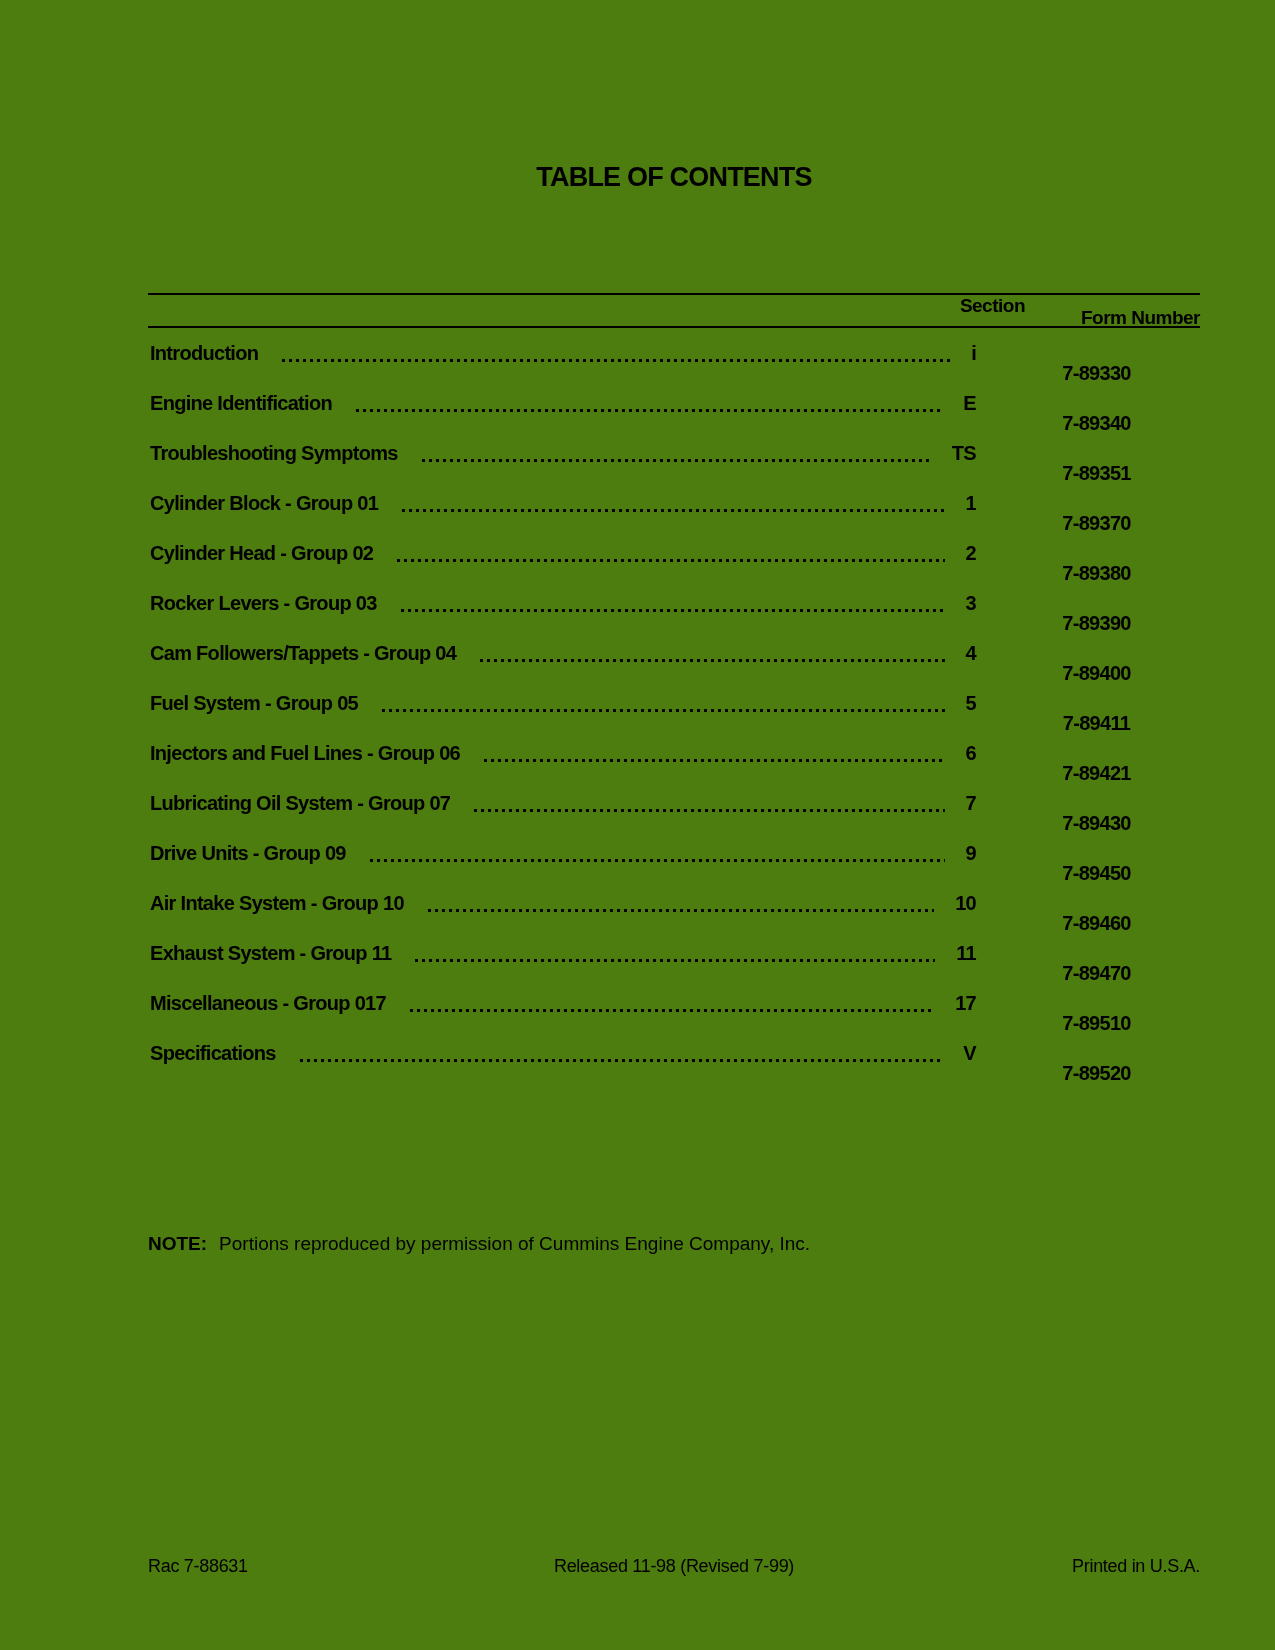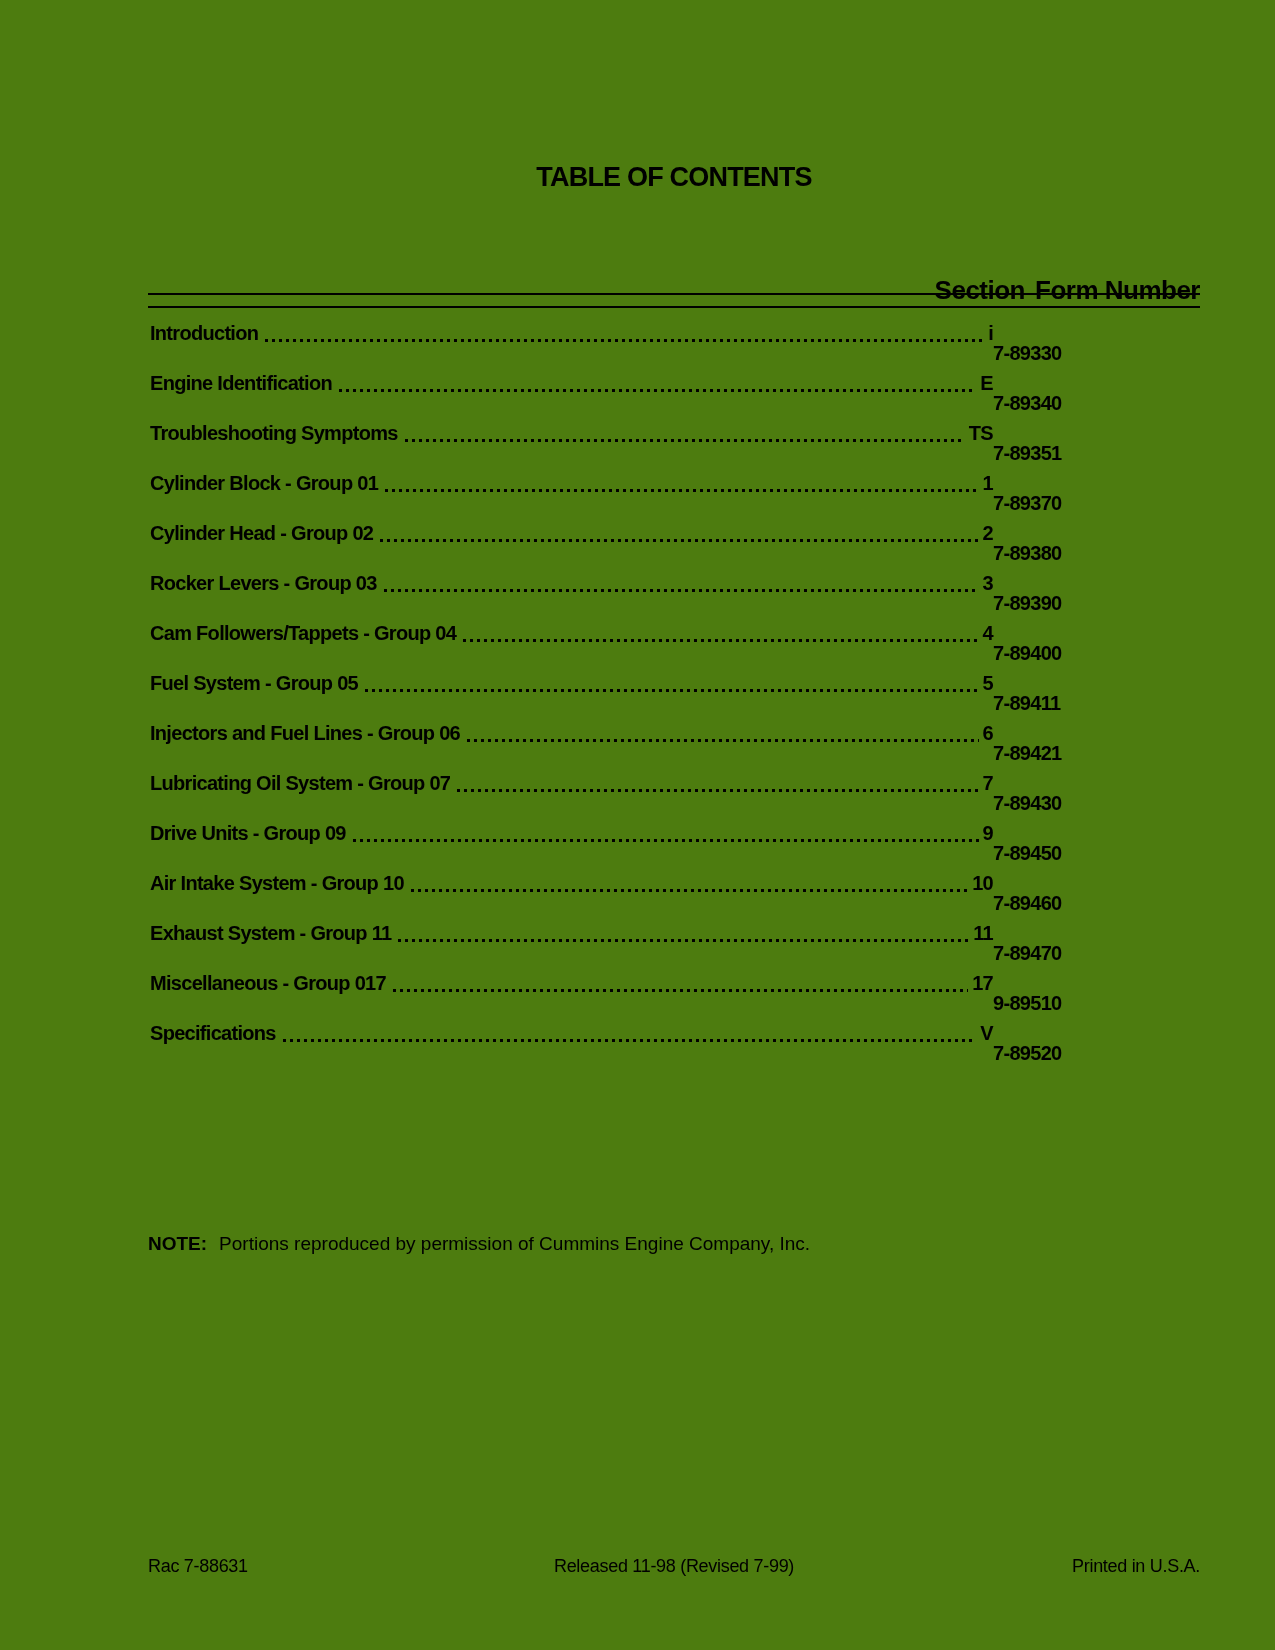--- a/index.html
+++ b/index.html
@@ -29,27 +29,27 @@
 
   
   .toc {
     position: absolute;
     left: 148px;
     top: 293px;
     width: 1052px;
   }
   .toc-head {
     display: flex;
-    align-items: flex-end;
+    align-items: flex-start;
     justify-content: flex-end;
     box-sizing: border-box;
-    height: 15px;
+    height: 35px;
     border-top: 2.5px solid #000;
     border-bottom: 2.5px solid #000;
-    font-size: 26px;
+    font-size: 19px;
     font-weight: bold;
     letter-spacing: -0.5px;
   }
   .head-section {
     position: relative;
     left: 32px;
     white-space: nowrap;
   }
   .head-form {
     width: 207px;
@@ -58,37 +58,38 @@
     margin-top: 12px;
   }
 
   .toc-row {
     display: flex;
     align-items: center;
     height: 50px;
     font-size: 20px;
     font-weight: bold;
     letter-spacing: -0.7px;
+    gap: 17px;
   }
   .toc-label { white-space: nowrap; padding-left: 2px; }
   .toc-leader {
     flex: 1 1 auto;
     height: 5px;
     position: relative;
     top: 7px;
     margin: 0 4px 0 5px;
     background-image: radial-gradient(circle, #000 1.55px, rgba(0,0,0,0) 1.85px);
     background-size: 7px 5px;
     background-repeat: repeat-x;
     background-position: left center;
   }
   .toc-section { white-space: nowrap; }
   .toc-form {
     width: 207px;
-    text-align: left;
+    text-align: center;
     white-space: nowrap;
     margin-top: 41px;
   }
 
   
   .note {
     position: absolute;
     left: 148px;
     top: 1212px;
     width: 1052px;
@@ -216,21 +217,21 @@
       <span class="toc-label">Exhaust System - Group 11</span>
       <span class="toc-leader"></span>
       <span class="toc-section">11</span>
       <span class="toc-form">7-89470</span>
     </div>
 
     <div class="toc-row">
       <span class="toc-label">Miscellaneous - Group 017</span>
       <span class="toc-leader"></span>
       <span class="toc-section">17</span>
-      <span class="toc-form">9-89510</span>
+      <span class="toc-form">7-89510</span>
     </div>
 
     <div class="toc-row">
       <span class="toc-label">Specifications</span>
       <span class="toc-leader"></span>
       <span class="toc-section">V</span>
       <span class="toc-form">7-89520</span>
     </div>
 
   </div>

